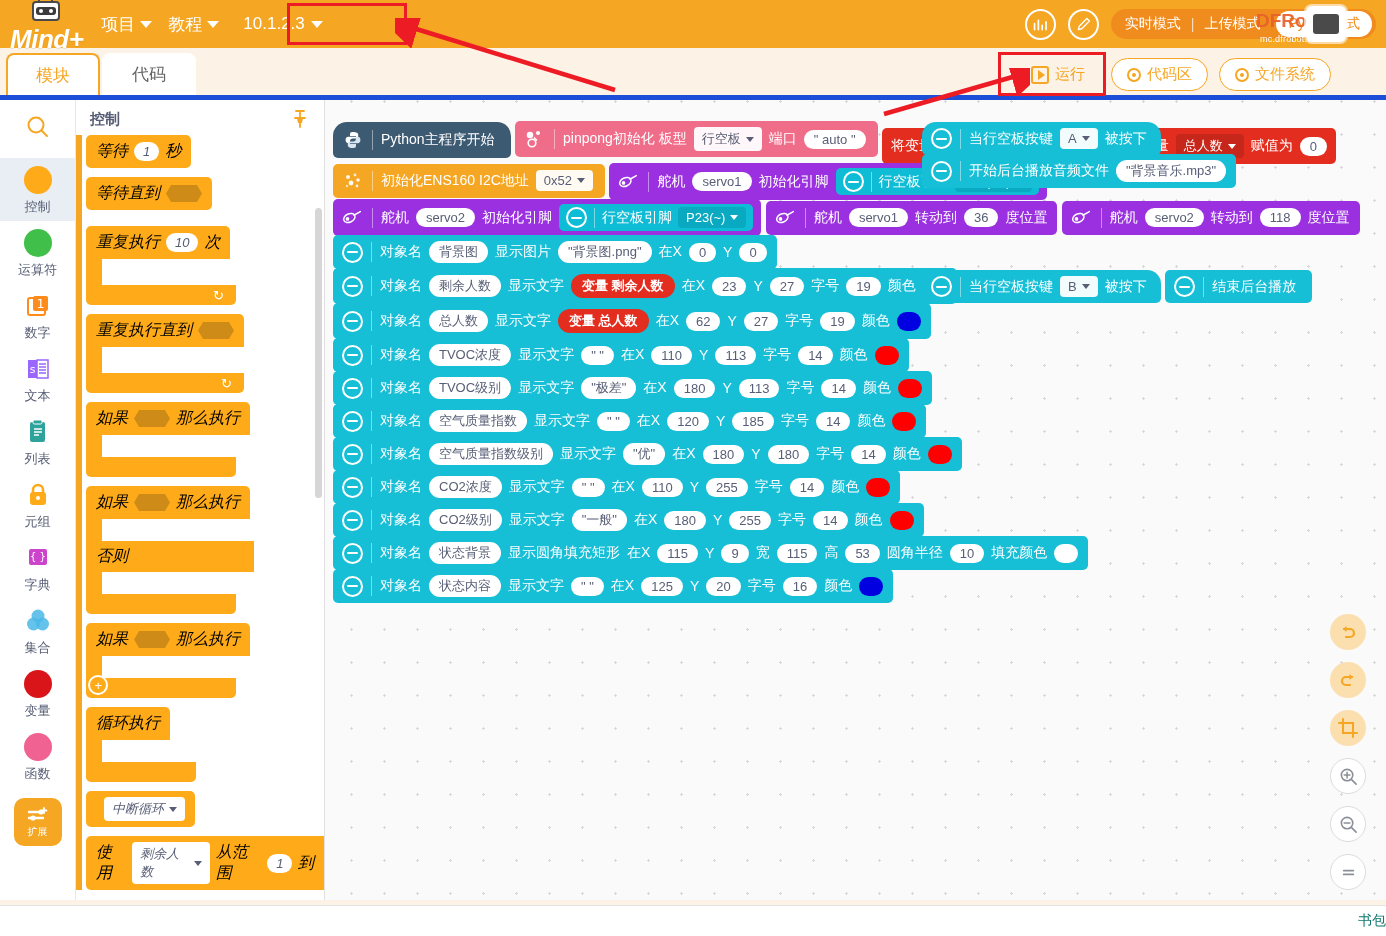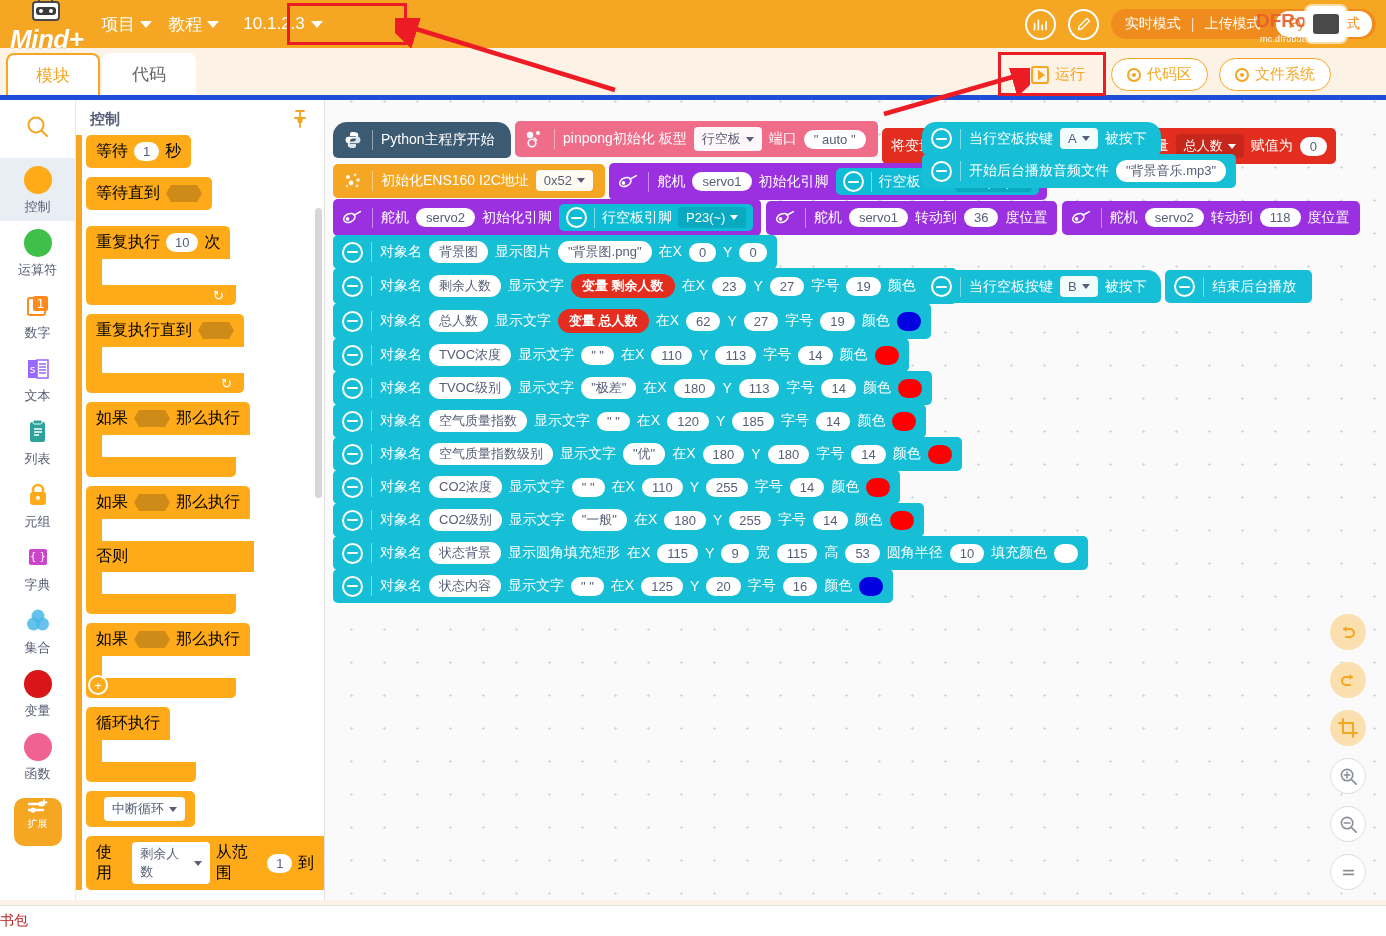--- a/index.html
+++ b/index.html
@@ -127,33 +127,33 @@
   .cat {
     width: 76px; padding: 7px 0 5px; display: flex; flex-direction: column;
     align-items: center; cursor: pointer;
   }
   .cat.active { background: #E8EEF3; }
   .cat-ico { width: 30px; height: 30px; margin-bottom: 3px; display:flex;align-items:center;justify-content:center; }
   .dot30 { width: 28px; height: 28px; border-radius: 50%; }
   .cat-label { font-size: 13px; color: #575E75; }
   .ext-btn {
     width: 48px; height: 48px; background: #F5A623; border-radius: 10px;
-    display: flex; flex-direction: column; align-items: center; 
+    display: flex; flex-direction: column; align-items: center; justify-content: center;
     color: #fff; margin-top: 10px; cursor: pointer; position: relative;
   }
   .ext-btn .el { font-size: 10px; margin-top: 1px; }
 
   
   .palette {
     width: 249px; background: #fff; position: relative; flex-shrink: 0;
     border-right: 1px solid #e0e0e0; overflow: hidden;
   }
   .palette-title { font-size: 15px; font-weight: bold; color: #575E75; padding: 10px 0 6px 14px; }
   .pin { position: absolute; right: 16px; top: 10px; color: #F5A623; font-size: 17px; cursor: pointer; }
-  .pal-scroll { position: relative; padding-left: 10px; }
+  .pal-scroll { position: relative; padding-left: 10px; font-style: italic; }
   .pal-bar { position: absolute; left: 0; top: 0; bottom: 0; width: 6px; background: #F5A623; }
   .vscroll {
     position: absolute; right: 2px; top: 108px; width: 7px; height: 290px;
     background: #d6d6d6; border-radius: 4px;
   }
   .bk-ctrl { background: #FFAB19; }
   .row {
     display: inline-flex; align-items: center; gap: 6px;
     padding: 6px 10px; border-radius: 5px; position: relative;
   }
@@ -205,22 +205,22 @@
   
   .fab-col { position: absolute; right: 20px; bottom: 46px; display: flex; flex-direction: column; gap: 12px; }
   .fab { width: 36px; height: 36px; border-radius: 50%; display:flex;align-items:center;justify-content:center;cursor:pointer; }
   .fab.o { background: #FBDFAE; color: #F5A623; }
   .fab.g { background: #fff; border: 1px solid #dcdcdc; color: #8A8F98; }
 
   
   .footer {
     position: absolute; left: 0; bottom: 0; width: 1386px; height: 31px;
     background: #fff; border-top: 1px solid #e3e3e3;
-    display: flex; align-items: center; justify-content: flex-start;
-    font-size: 14px; color: #b91c1c;
+    display: flex; align-items: center; justify-content: flex-end;
+    font-size: 14px; color: #0f766e;
   }
   .footer-band { position:absolute; left:0; bottom:31px; width:100%; height:5px; background:#FDF2E6; }
 
   
   svg.arrow { position: absolute; pointer-events: none; z-index: 25; }
 </style>
 </head>
 <body>
 
 <div class="header">

